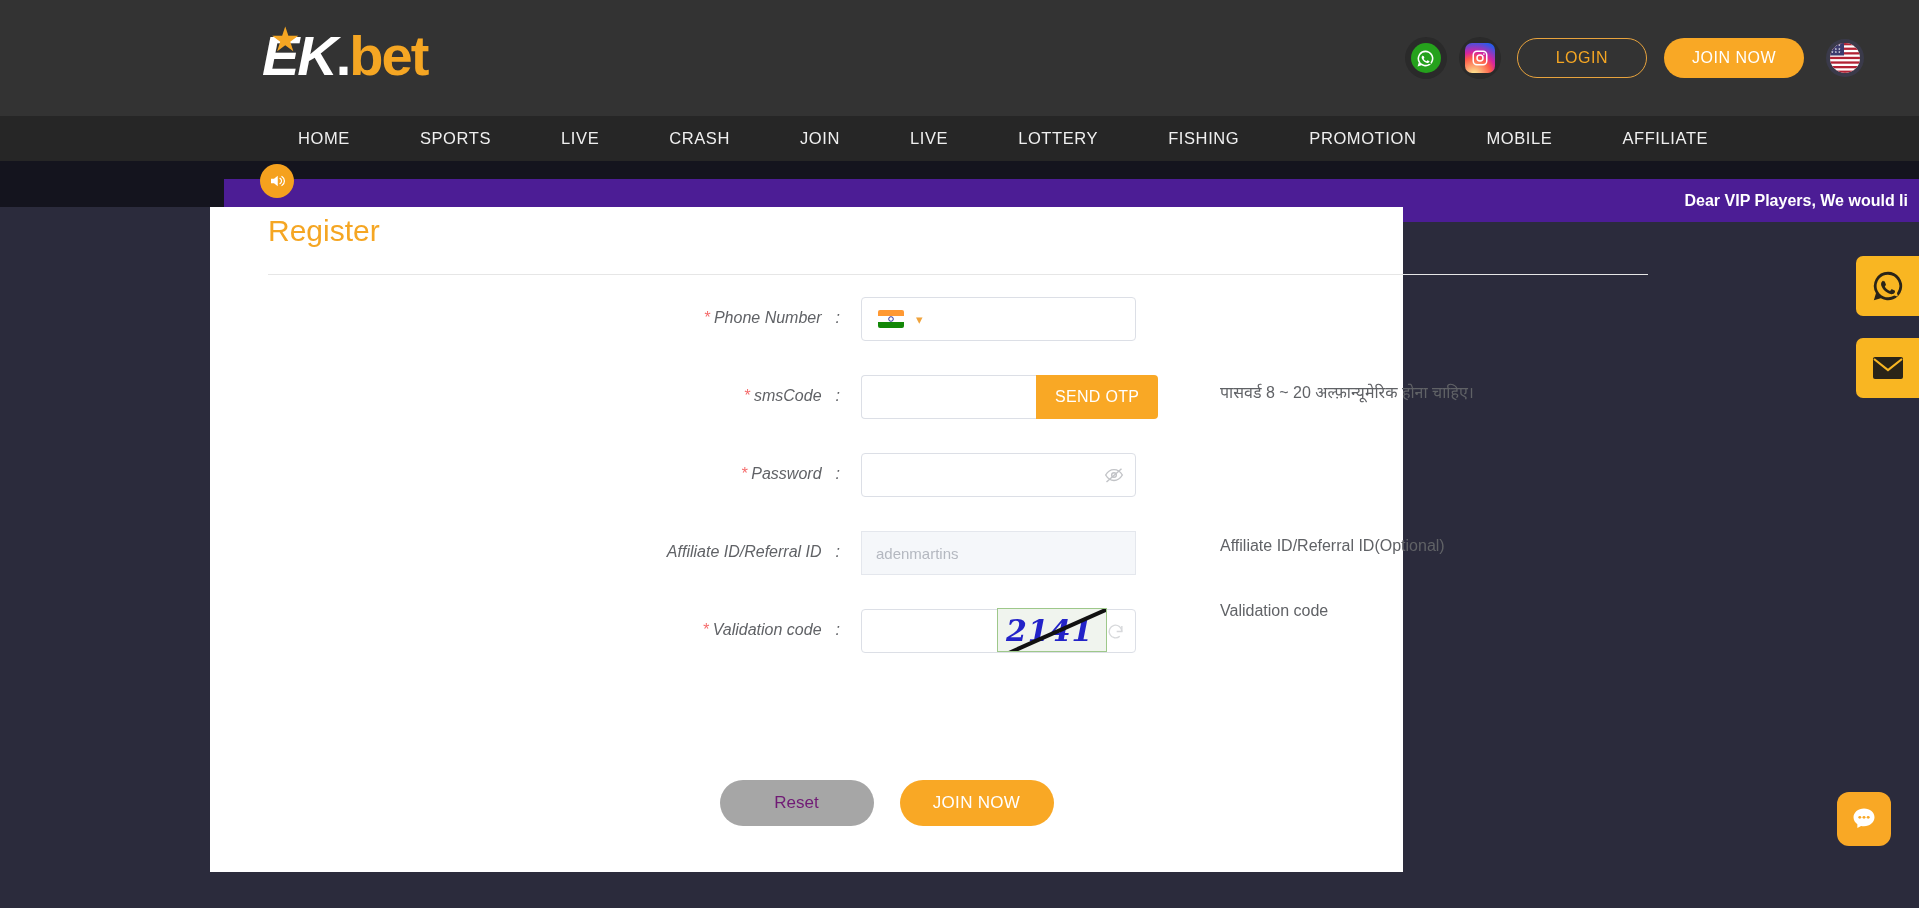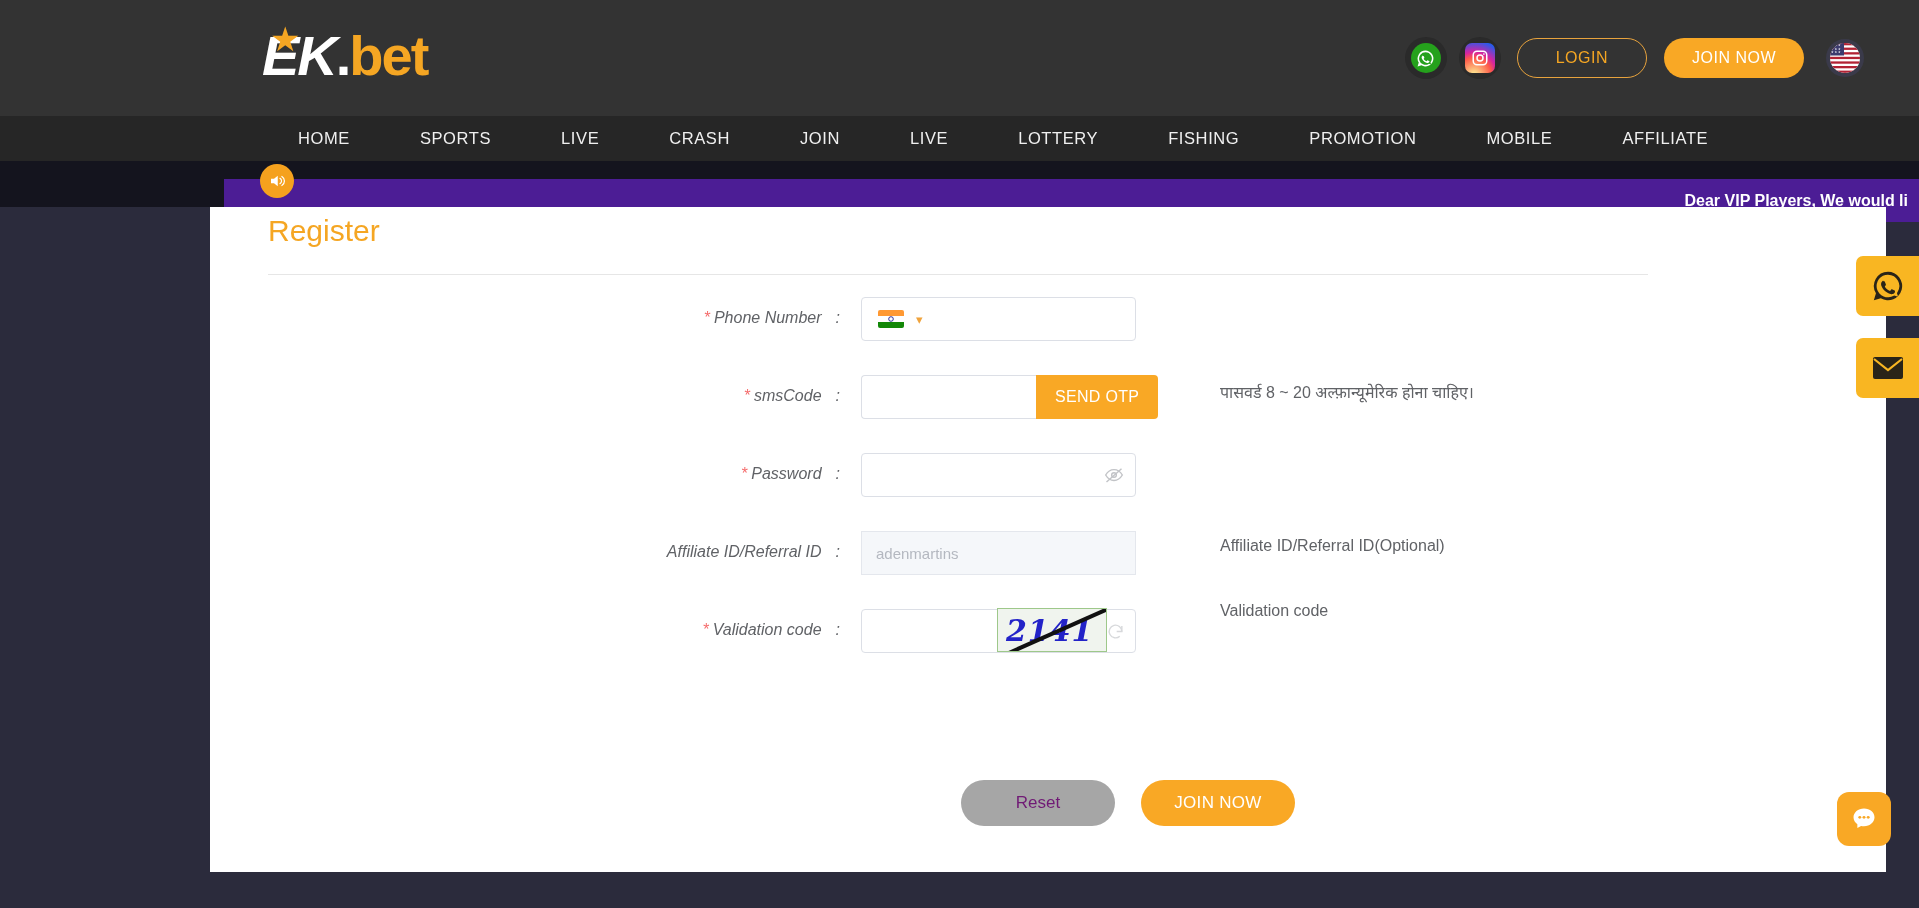--- a/index.html
+++ b/index.html
@@ -92,21 +92,21 @@
     cursor: pointer;
   }
   .announce-text {
     position: absolute; right: 52px; color: #ffffff; font-size: 16px;
     font-weight: bold; font-family: "Liberation Sans", sans-serif;
   }
 
   
   .card {
     position: absolute; top: 207px; left: 210px;
-    width: 1676px; height: 665px; background: #ffffff;
+    width: 1193px; height: 665px; background: #ffffff;
   }
   .card-title {
     position: absolute; left: 58px; top: 7px;
     color: #f5a623; font-size: 30px; font-family: "Liberation Sans", sans-serif;
   }
   .card-divider {
     position: absolute; left: 58px; top: 67px; width: 1380px; height: 1px;
     background: #e6e6e6;
   }
 

